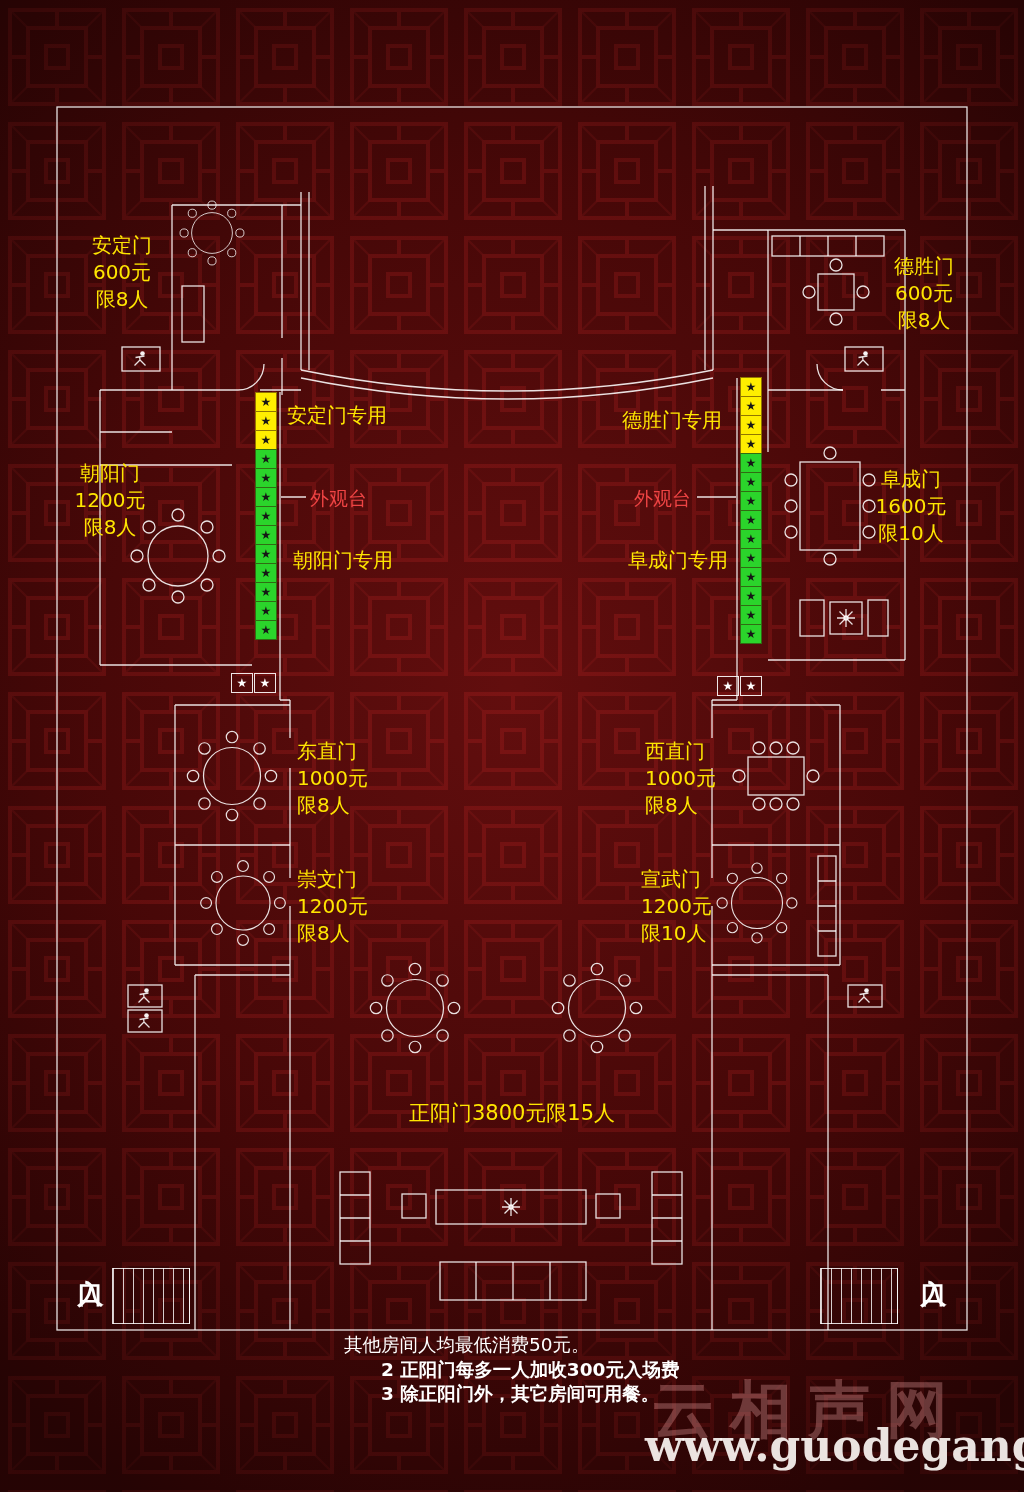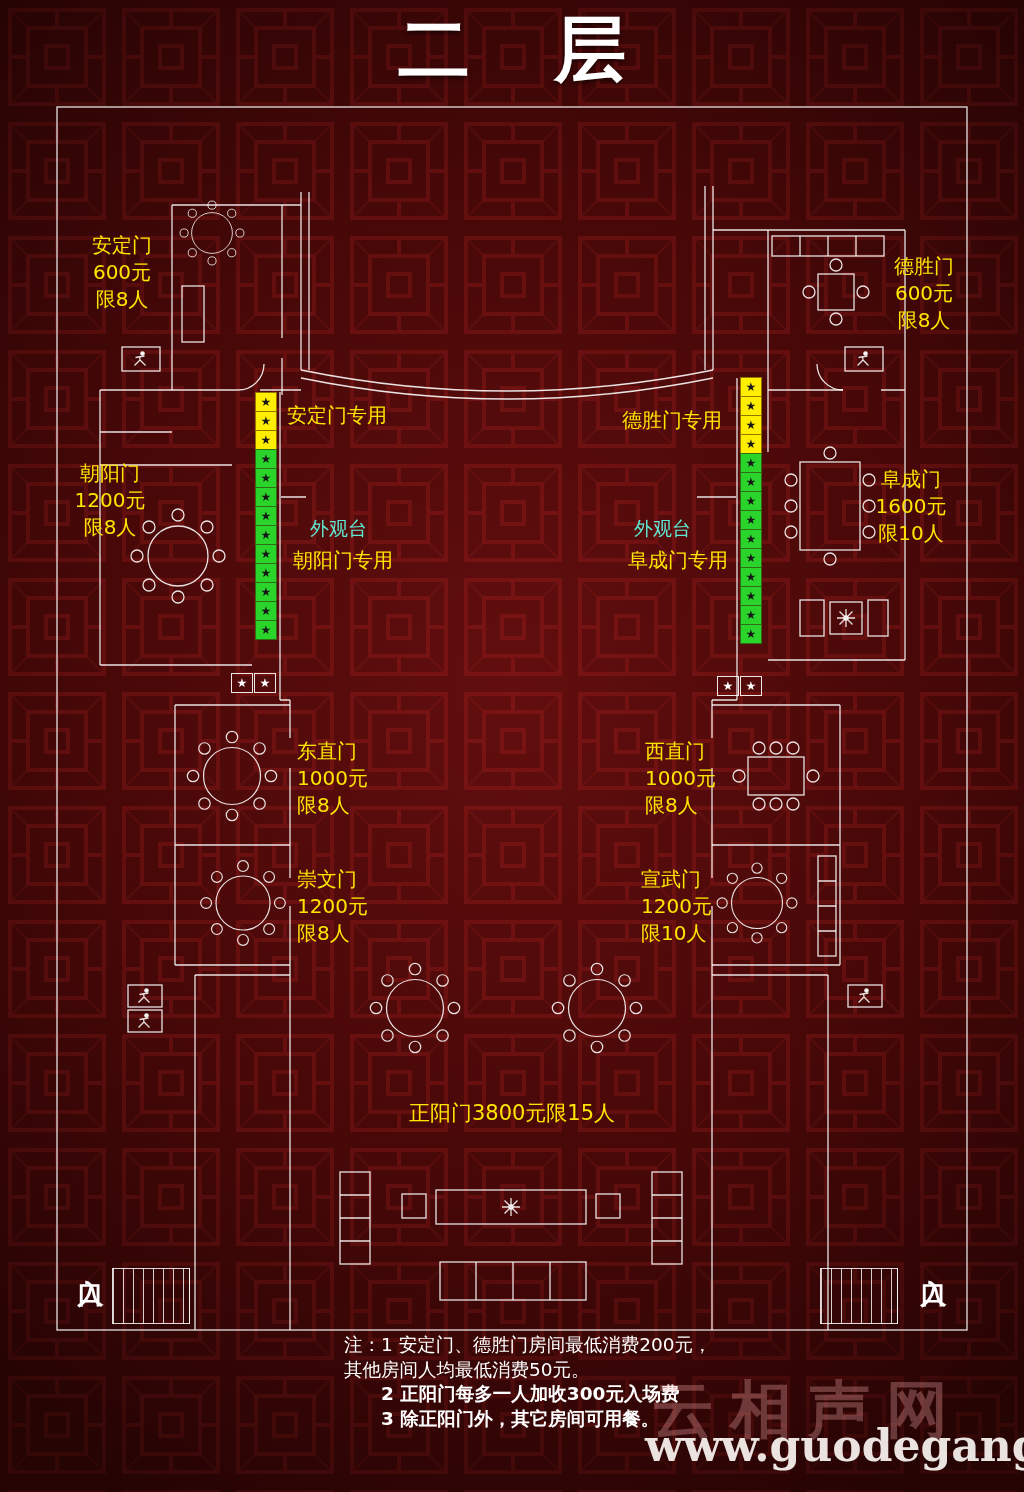--- a/index.html
+++ b/index.html
@@ -8,21 +8,21 @@
   .page { position:absolute; left:0; top:0; width:1024px; height:1492px; }
   .bg { position:absolute; left:0; top:0; }
   .vignette { position:absolute; left:0; top:0; width:1024px; height:1492px; pointer-events:none;
     background: radial-gradient(ellipse 780px 920px at 50% 46%, rgba(165,30,30,0.28) 0%, rgba(60,6,6,0.18) 55%, rgba(8,0,0,0.55) 100%); }
   .title { position:absolute; top:2px; left:0; right:0; text-align:center;
     font-family:"DejaVu Serif", serif; font-weight:bold; font-size:72px; color:#ffffff;
     letter-spacing:84px; text-indent:84px; white-space:nowrap; text-shadow:0 2px 4px rgba(0,0,0,0.6); }
   .lines { position:absolute; left:0; top:0; }
   .lbl { position:absolute; white-space:nowrap; }
   .yellow { color:var(--accent-yellow,#ffe600); }
-  .white { color:#5eead4;margin-top:30px; }
+  .white { color:#ef4444; }
   .room { font-size:20px; line-height:27px; }
   .center { text-align:center; }
   .stage-lbl { position:absolute; left:416px; top:254px; font-size:38px; font-weight:bold;
     letter-spacing:118px; white-space:nowrap; color:var(--accent-yellow,#ffe600); }
   .tag { font-size:20px; }
   .zy { font-size:21px;margin-top:16px; }
   .entrance { position:absolute; writing-mode:vertical-rl; text-orientation:upright;
     font-size:26px; font-weight:bold; color:#ffffff; letter-spacing:8px; }
   .star-col { position:absolute; width:22px; display:flex; flex-direction:column; }
   .star-cell { width:22px; height:20px; display:flex; align-items:center; justify-content:center;
@@ -58,21 +58,20 @@
           <rect x="46" y="46" width="22" height="22"></rect>
           <path d="M57 10 V28 M57 86 V104 M10 57 H28 M86 57 H104"></path>
           <path d="M10 10 L28 28 M104 10 L86 28 M10 104 L28 86 M104 104 L86 86" stroke-width="2" opacity="0.6"></path>
         </g>
       </pattern>
     </defs>
     <rect width="1024" height="1492" fill="url(#fret)"></rect>
   </svg>
   <div class="vignette"></div>
 
-  <div class="title">二层</div>
 
   <svg class="lines" width="1024" height="1492">
     <defs>
       <g id="t8">
         <circle r="30"></circle>
         <circle r="6" cx="0" cy="-41"></circle>
           <circle r="6" cx="29" cy="-29"></circle>
           <circle r="6" cx="41" cy="0"></circle>
           <circle r="6" cx="29" cy="29"></circle>
         <circle r="6" cx="0" cy="41"></circle>
@@ -284,21 +283,20 @@
     <div class="star-cell outline"></div>
   </div>
 
   <div class="stairs" style="left:112px;top:1268px"></div>
   <div class="stairs" style="left:820px;top:1268px"></div>
 
   <div class="entrance" style="left:74px;top:1258px">入口</div>
   <div class="entrance" style="left:917px;top:1258px">入口</div>
 
   <div class="notes">
-    <div>注：1 安定门、德胜门房间最低消费200元，</div>
     <div class="ind-b">其他房间人均最低消费50元。</div>
     <div class="ind-a">2 正阳门每多一人加收300元入场费</div>
     <div class="ind-a">3 除正阳门外，其它房间可用餐。</div>
   </div>
 
   <div class="wm-chars">云相声网</div>
   <div class="wm-url">www.guodegang.org</div>
 
 </div>
 

